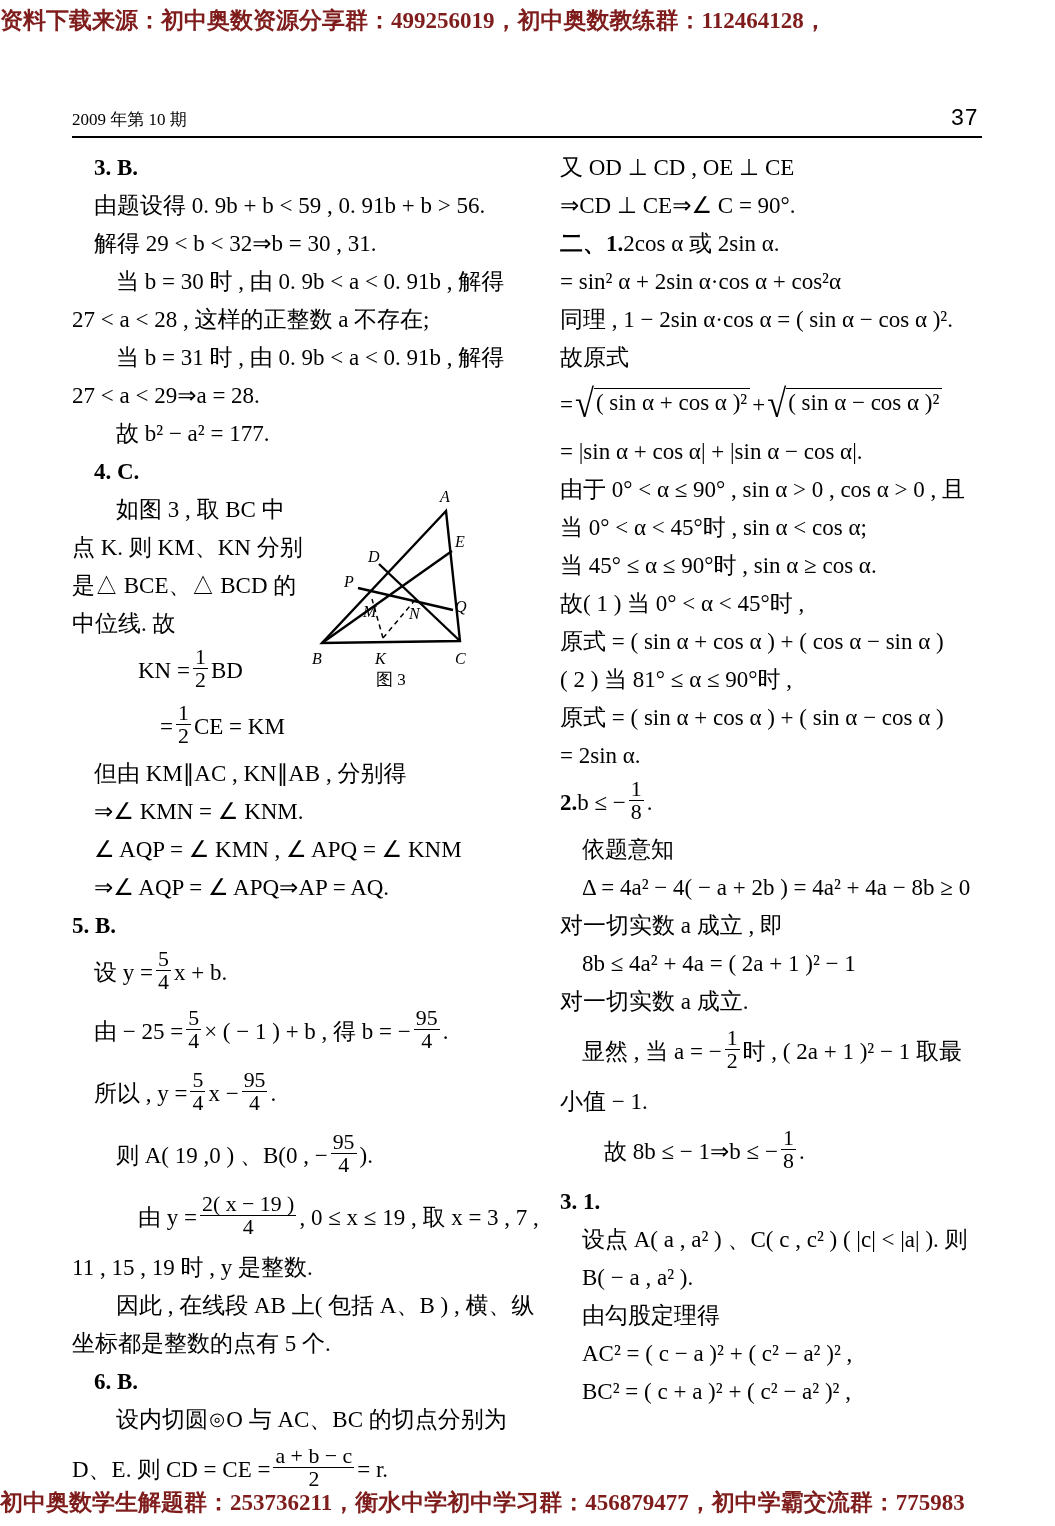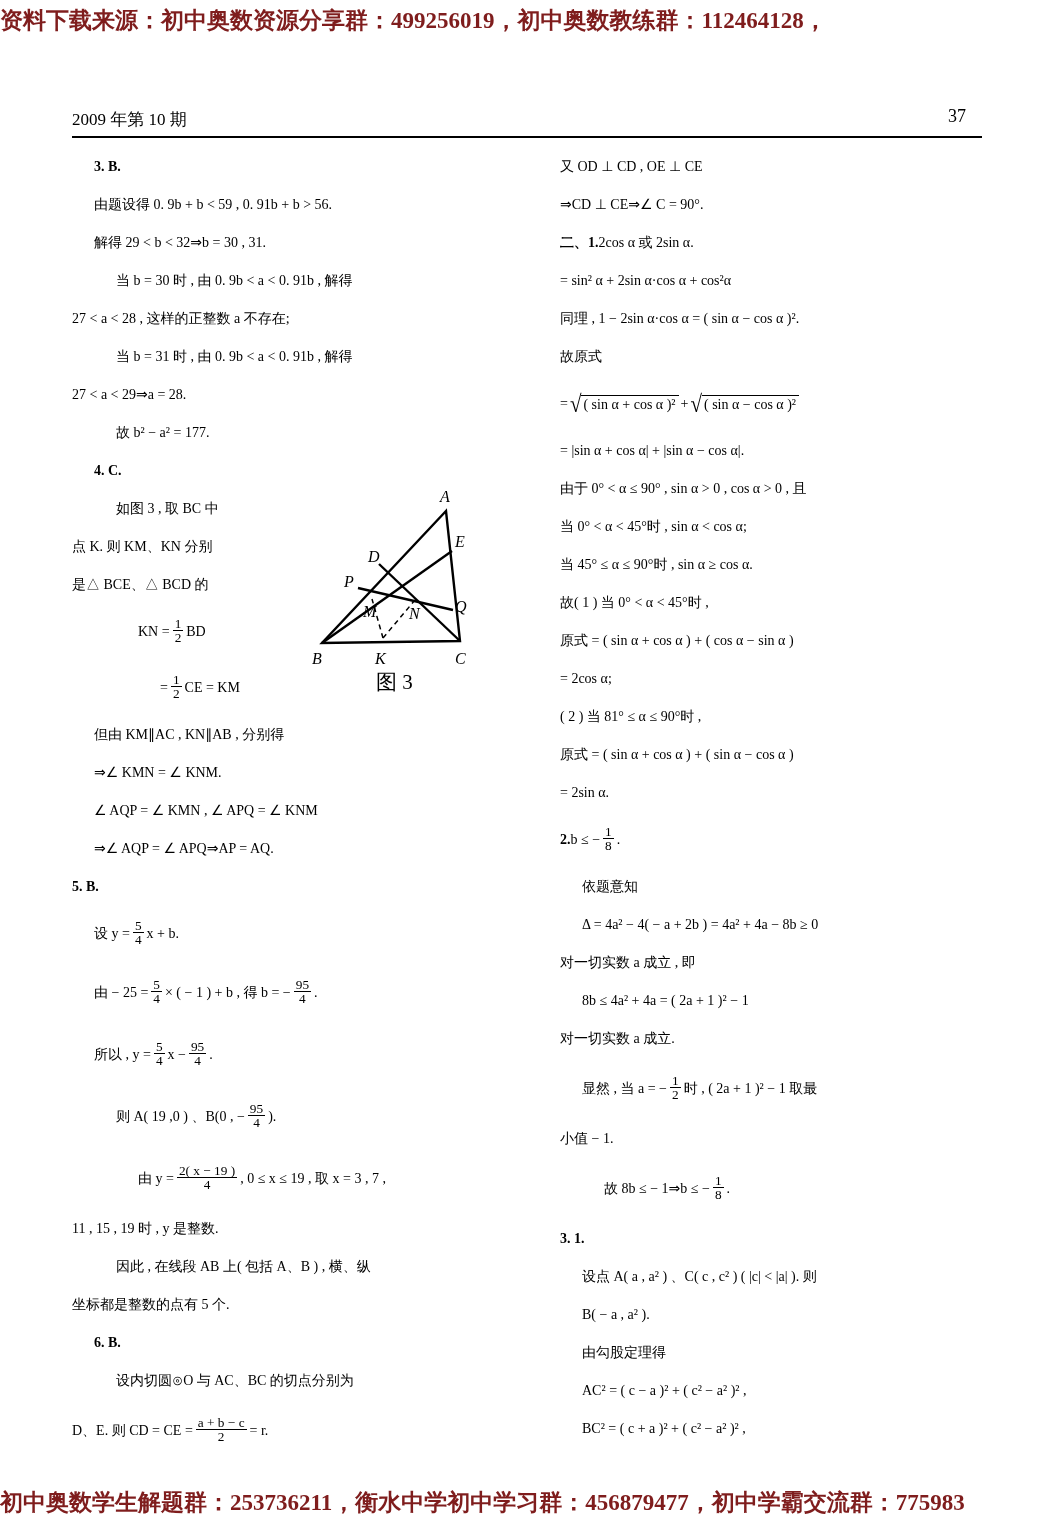--- a/index.html
+++ b/index.html
@@ -31,32 +31,33 @@
   .header{
     position:absolute;left:72px;top:108px;width:910px;
     height:30px;
   }
   .header .issue{
     position:absolute;left:0;top:0;
     font-size:17px;
     font-family:"Liberation Serif", serif;
   }
   .header .pageno{
-    position:absolute;right:16px;top:-2px;
-    font-size:18px;
+    position:absolute;right:4px;top:-2px;
+    font-size:23px;
+    font-family:Liberation Mono, monospace;
   }
   .rule{
     position:absolute;left:72px;top:136px;
     width:910px;height:2px;background:#000;
   }
 
   
   .col{
     position:absolute;top:148px;
-    font-size:14px;
+    font-size:23px;
     line-height:1.0;
   }
   .col-left{left:72px;width:450px;}
   .col-right{left:560px;width:425px;}
   .ind1{padding-left:22px;}
   .ind2{padding-left:44px;}
   .ind3{padding-left:66px;}
   .ind4{padding-left:88px;}
   .bnum{font-weight:bold;}
 
@@ -87,21 +88,21 @@
   .rad .sign{font-size:1.5em;line-height:0.9;transform:scaleY(1.15);}
   .rad .body{border-top:1.6px solid #000;padding:2px 3px 0 2px;}
 
   
   .figwrap{
     position:absolute;left:300px;top:478px;
     width:230px;height:230px;
   }
   .figcap{
     position:absolute;left:376px;top:668px;
-    font-size:21px;white-space:nowrap;
+    font-size:17px;white-space:nowrap;
   }
   svg text{font-family:"Liberation Serif", serif;font-style:italic;font-size:16px;}
 </style>
 </head>
 <body>
 
 <div class="page">
 
   <div class="promo promo-top">资料下载来源：初中奥数资源分享群：499256019，初中奥数教练群：112464128，</div>
 
@@ -142,20 +143,23 @@
         <span class="bnum">4. C.</span>
       </div>
     <div class="row ind2">
         <span>如图 3 , 取 BC 中</span>
       </div>
     <div class="row">
         <span>点 K. 则 KM、KN 分别</span>
       </div>
     <div class="row">
         <span>是△ BCE、△ BCD 的</span>
+      </div>
+    <div class="row">
+        <span>中位线. 故</span>
       </div>
 
     <div class="row tall ind3">
       <span>KN =</span>
       <span class="frac">
         <span class="num">1</span>
         <span class="den">2</span>
       </span>
       <span>BD</span>
     </div>
@@ -344,23 +348,20 @@
     <div class="row">
         <span>当 45° ≤ α ≤ 90°时 , sin α ≥ cos α.</span>
       </div>
     <div class="row">
         <span>故( 1 ) 当 0° &lt; α &lt; 45°时 ,</span>
       </div>
     <div class="row">
         <span>原式 = ( sin α + cos α ) + ( cos α − sin α )</span>
       </div>
     <div class="row">
-        <span>= 2cos α;</span>
-      </div>
-    <div class="row">
         <span>( 2 ) 当 81° ≤ α ≤ 90°时 ,</span>
       </div>
     <div class="row">
         <span>原式 = ( sin α + cos α ) + ( sin α − cos α )</span>
       </div>
     <div class="row">
         <span>= 2sin α.</span>
       </div>
 
     <div class="row tall">

